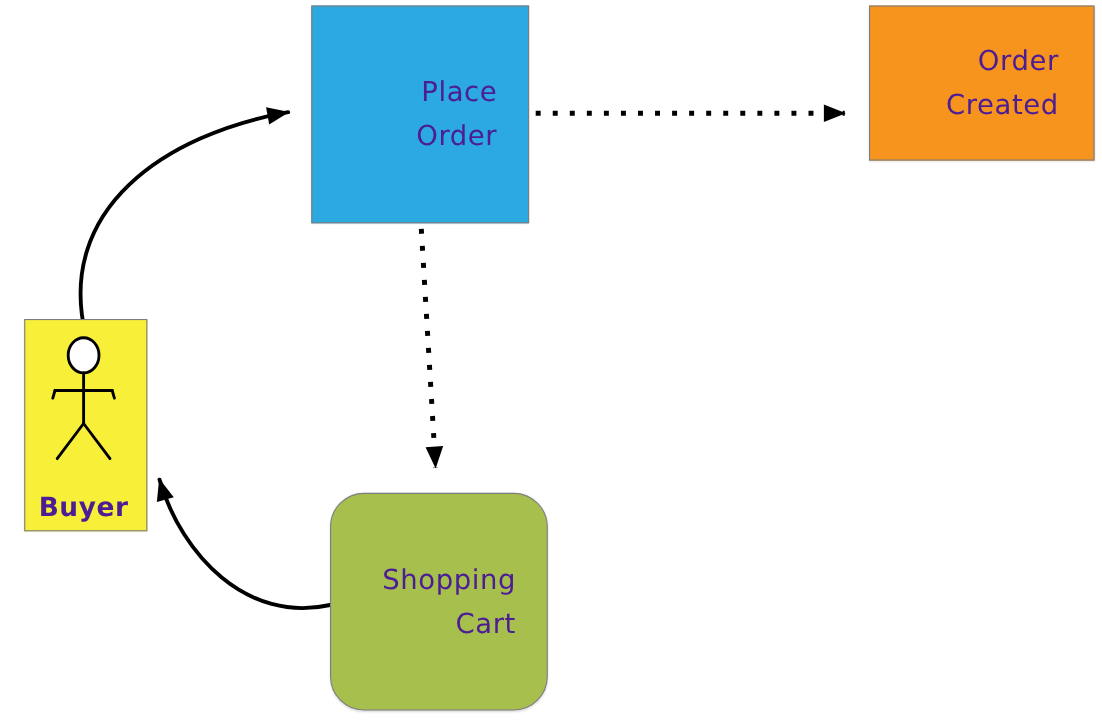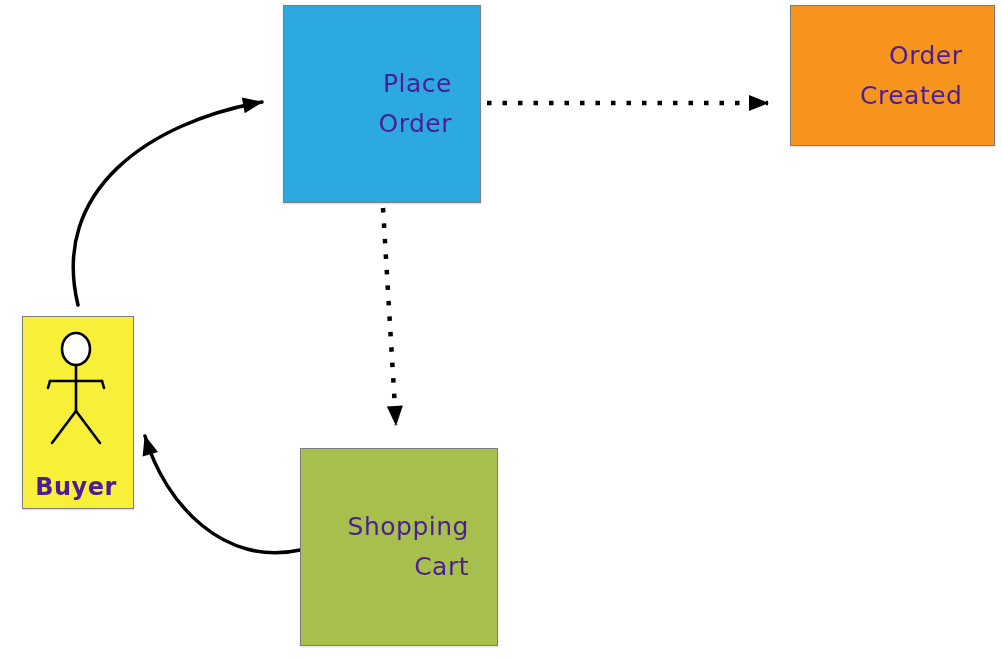--- a/index.html
+++ b/index.html
@@ -40,23 +40,24 @@
   }
   #node-order-created {
     left: 790px; top: 5px;
     width: 205px; height: 141px;
     background: #f7941e;
   }
   #node-shopping-cart {
     left: 300px; top: 448px;
     width: 198px; height: 198px;
     background: #a7bf4c;
+    border-radius: 31px;
   }
   #node-buyer {
-    left: 22px; top: 316px;
+    left: 22px; top: 290px;
     width: 112px; height: 193px;
     background: #f8ef39;
     flex-direction: column;
     justify-content: space-between;
     padding: 14px 4px 8px 0;
   }
   #node-buyer .node-label {
     font-size: 24px;
     font-weight: 700;
     width: auto;

